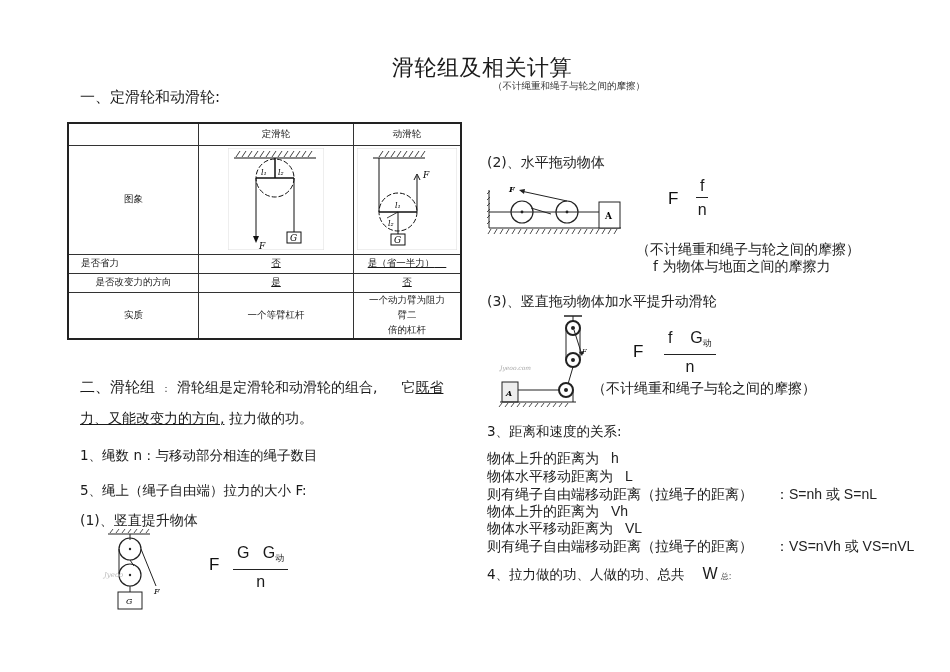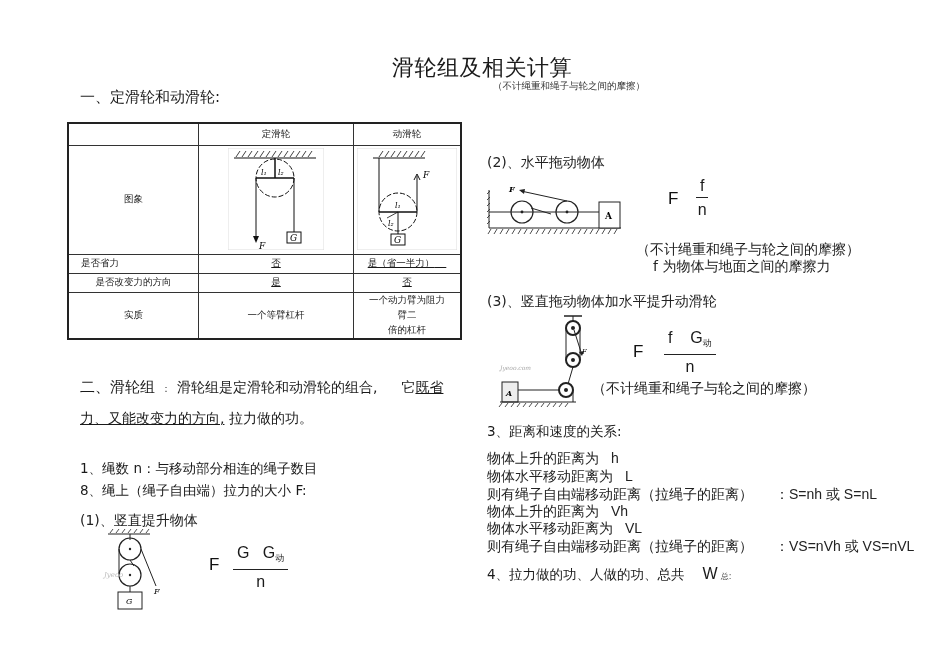--- a/index.html
+++ b/index.html
@@ -122,22 +122,22 @@
 </tbody>
   </table>
 
 <div class="abs body15" style="left:80px;top:378px;">
   <span style="font-size:15px;">二、滑轮组</span><span style="font-size:10px;color:#444;padding:0 6px;">：</span><span>滑轮组是定滑轮和动滑轮的组合,</span><span style="display:inline-block;width:24px;"></span><span>它</span><span class="u">既省</span>
 </div>
 <div class="abs body15" style="left:80px;top:410px;">
   <span class="u">力、又能改变力的方向,</span>
   <span>拉力做的功。</span>
 </div>
-<div class="abs" style="left:80px;top:447px;font-size:13.5px;margin-top:13px;">1、绳数  n：与移动部分相连的绳子数目</div>
-<div class="abs" style="left:80px;top:482px;font-size:13.5px;">8、绳上（绳子自由端）拉力的大小     F:</div>
+<div class="abs" style="left:80px;top:447px;font-size:13.5px;">1、绳数  n：与移动部分相连的绳子数目</div>
+<div class="abs" style="left:80px;top:482px;font-size:13.5px;">5、绳上（绳子自由端）拉力的大小     F:</div>
 
 <div class="abs small" style="left:80px;top:512px;">(1)、竖直提升物体</div>
 <svg class="fig" style="left:100px;top:528px;" width="70" height="84" viewBox="0 0 70 84">
   <line x1="8" y1="6" x2="50" y2="6" stroke="#222" stroke-width="1.2"></line>
   <g stroke="#222" stroke-width="0.8">
     <line x1="10" y1="5" x2="13" y2="1"></line>
       <line x1="16" y1="5" x2="19" y2="1"></line>
       <line x1="22" y1="5" x2="25" y2="1"></line>
     <line x1="28" y1="5" x2="31" y2="1"></line>
       <line x1="34" y1="5" x2="37" y2="1"></line>

